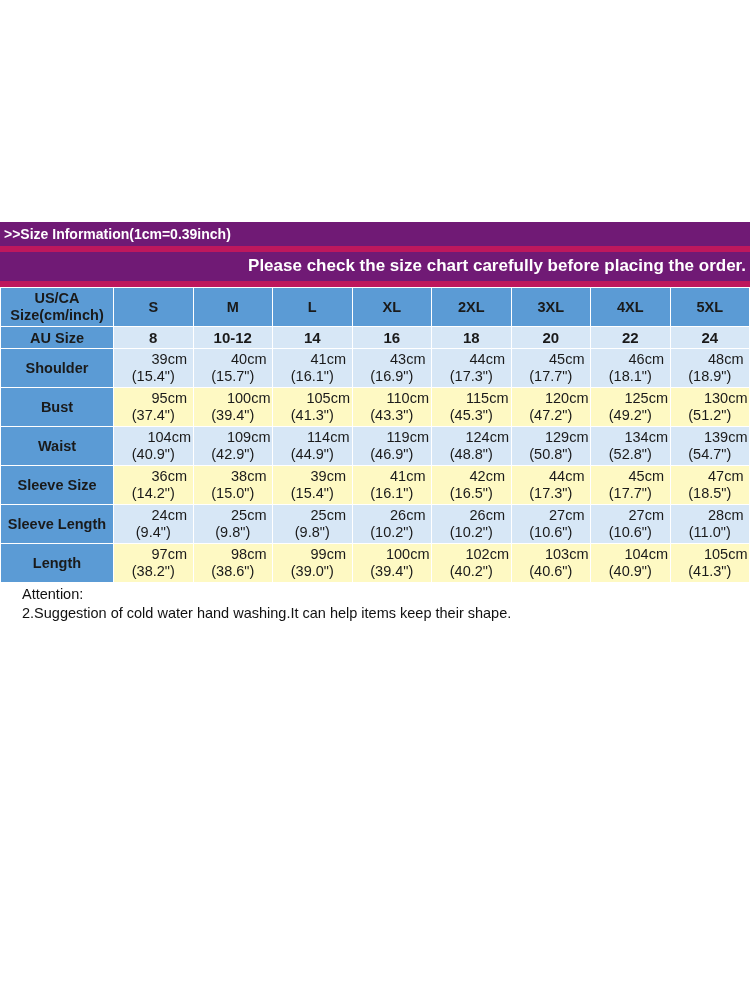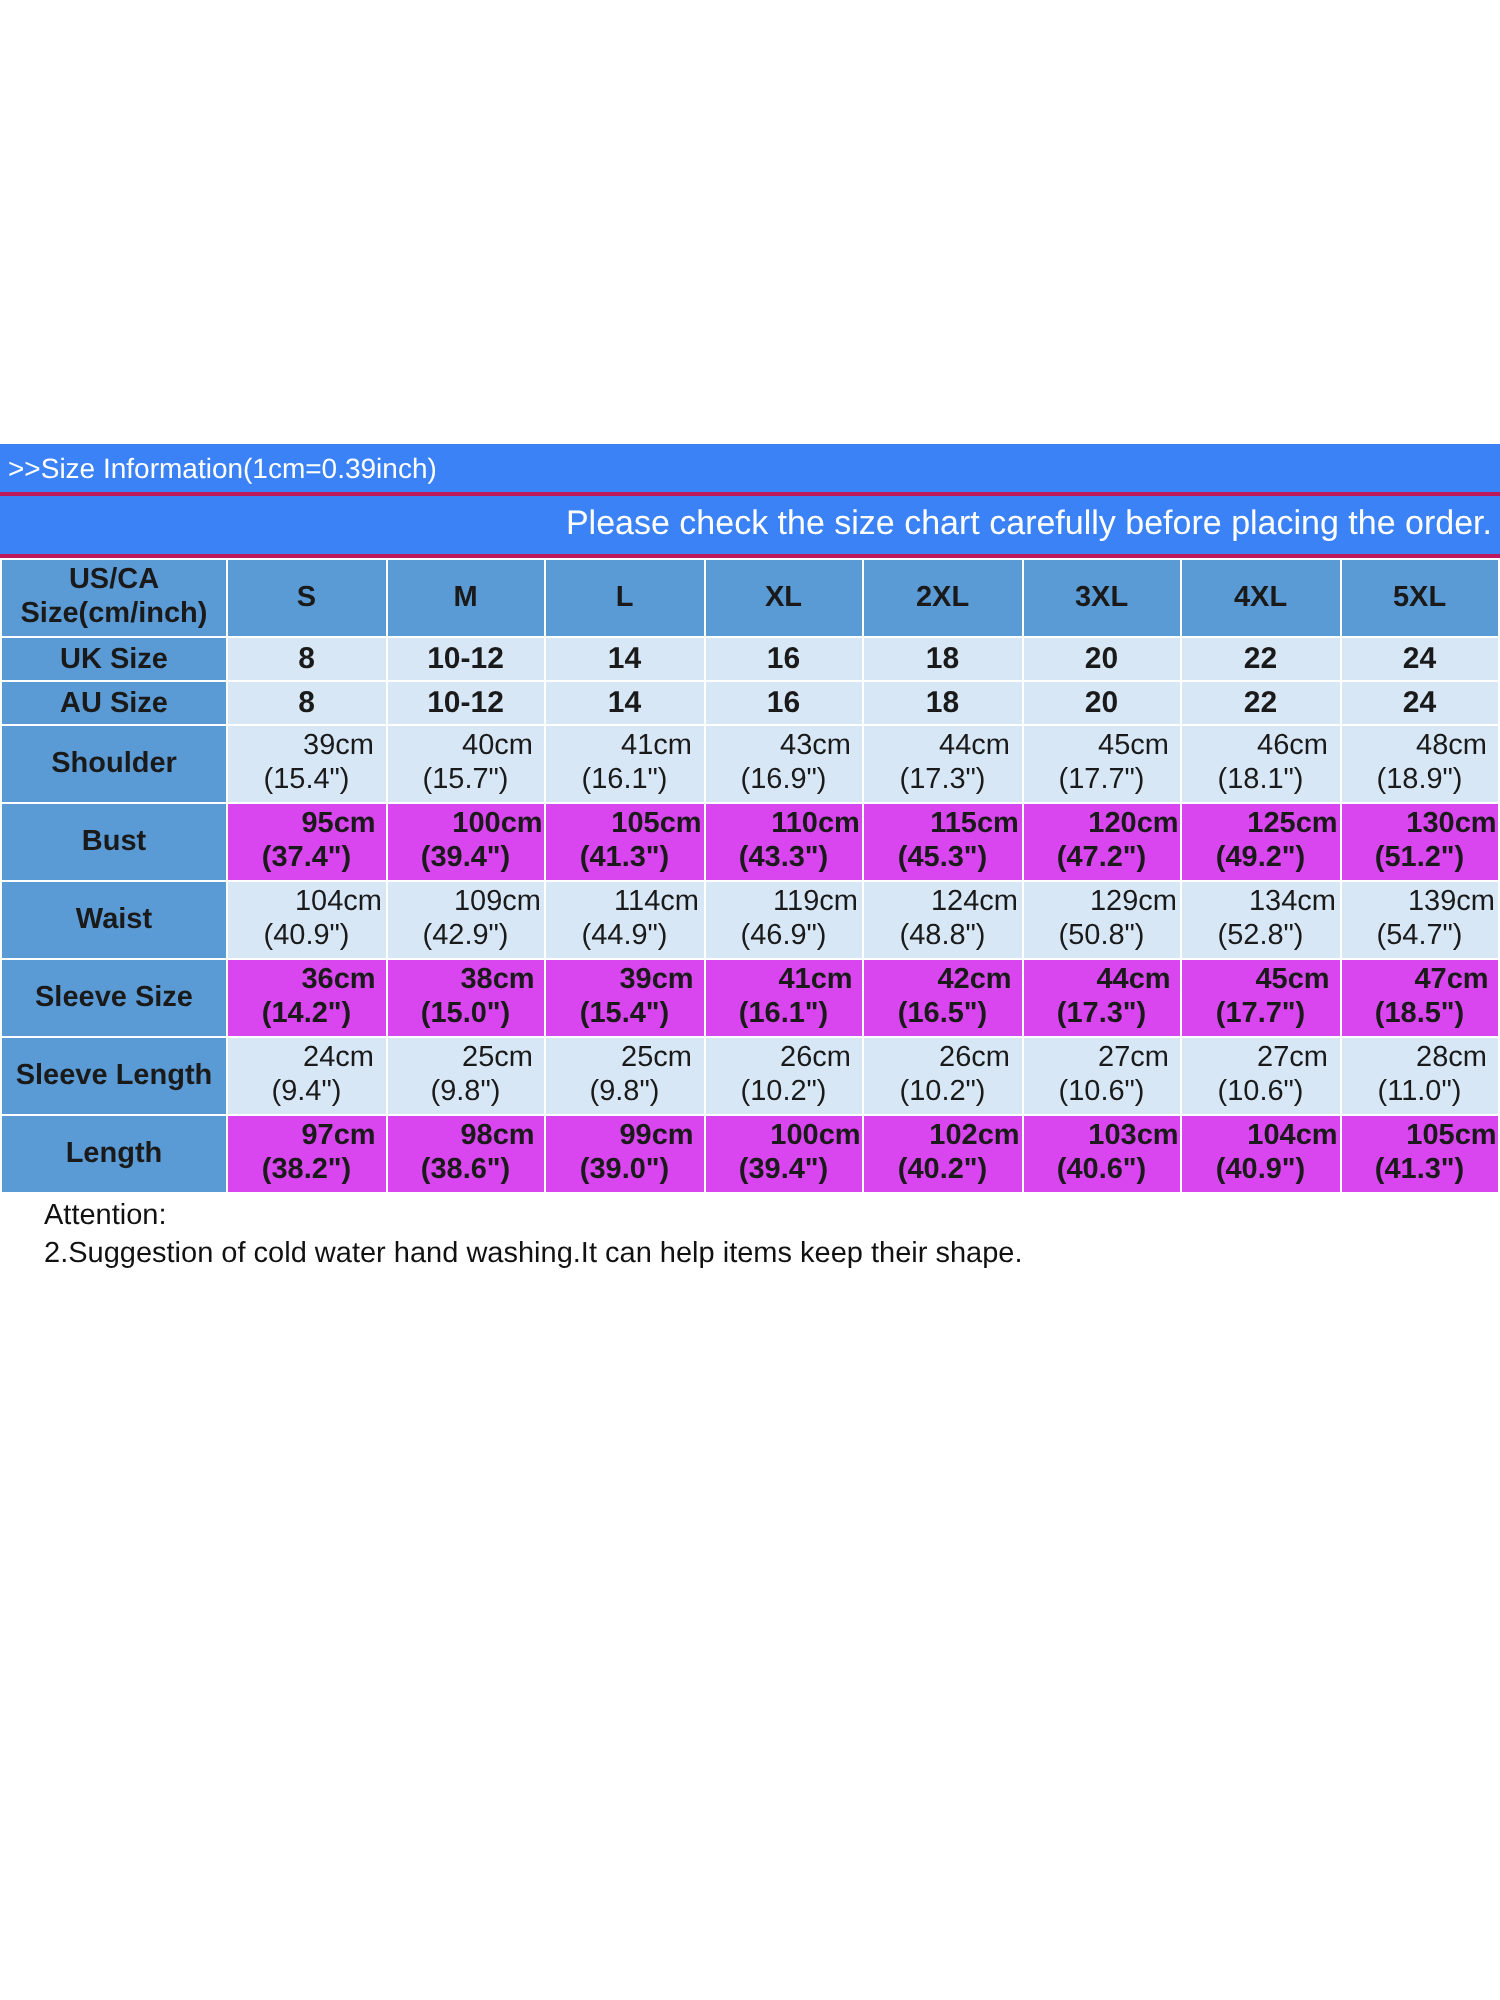--- a/index.html
+++ b/index.html
@@ -14,27 +14,27 @@
     position: relative;
     overflow: hidden;
   }
   #chart-wrap {
     position: absolute;
     left: 0;
     top: 222px;
     width: 750px;
   }
   .banner {
-    background: #3b82f6;
+    background: #701a75;
     color: #ffffff;
     font-size: 15px;
-    font-weight: normal;
+    font-weight: bold;
     padding: 4px 4px 4px 4px;
     line-height: 18px;
-    border-bottom: 2px solid #be185d;
+    border-bottom: 6px solid #be185d;
   }
   .banner.small {
     font-size: 14px;
     padding: 3px 4px;
   }
   .banner.large {
     font-size: 17px;
     padding: 5px 4px 6px 4px;
     text-align: right;
   }
@@ -64,22 +64,21 @@
   td.colhead {
     background: #5b9bd5;
     color: #ffffff;
     font-weight: bold;
     font-size: 16px;
   }
   tr.bandA td.val {
     background: #d7e7f6;
   }
   tr.bandB td.val {
-    background: #d946ef;
-    font-weight: bold;
+    background: #fef9c3;
   }
   tr.uk td.val, tr.au td.val {
     background: #d7e7f6;
     font-weight: bold;
     font-size: 15px;
   }
   td.val {
     line-height: 17px;
   }
   td.val .cm { display: block; padding-left: 32px; }
@@ -110,31 +109,20 @@
             <span class="rowhead-label">Size(cm/inch)</span>
           </td>
           <td class="colhead">S</td>
           <td class="colhead">M</td>
           <td class="colhead">L</td>
           <td class="colhead">XL</td>
           <td class="colhead">2XL</td>
           <td class="colhead">3XL</td>
           <td class="colhead">4XL</td>
           <td class="colhead">5XL</td>
-        </tr>
-        <tr class="uk">
-          <td class="rowhead">UK Size</td>
-          <td class="val">8</td>
-          <td class="val">10-12</td>
-          <td class="val">14</td>
-          <td class="val">16</td>
-          <td class="val">18</td>
-          <td class="val">20</td>
-          <td class="val">22</td>
-          <td class="val">24</td>
         </tr>
         <tr class="au">
           <td class="rowhead">AU Size</td>
           <td class="val">8</td>
           <td class="val">10-12</td>
           <td class="val">14</td>
           <td class="val">16</td>
           <td class="val">18</td>
           <td class="val">20</td>
           <td class="val">22</td>

